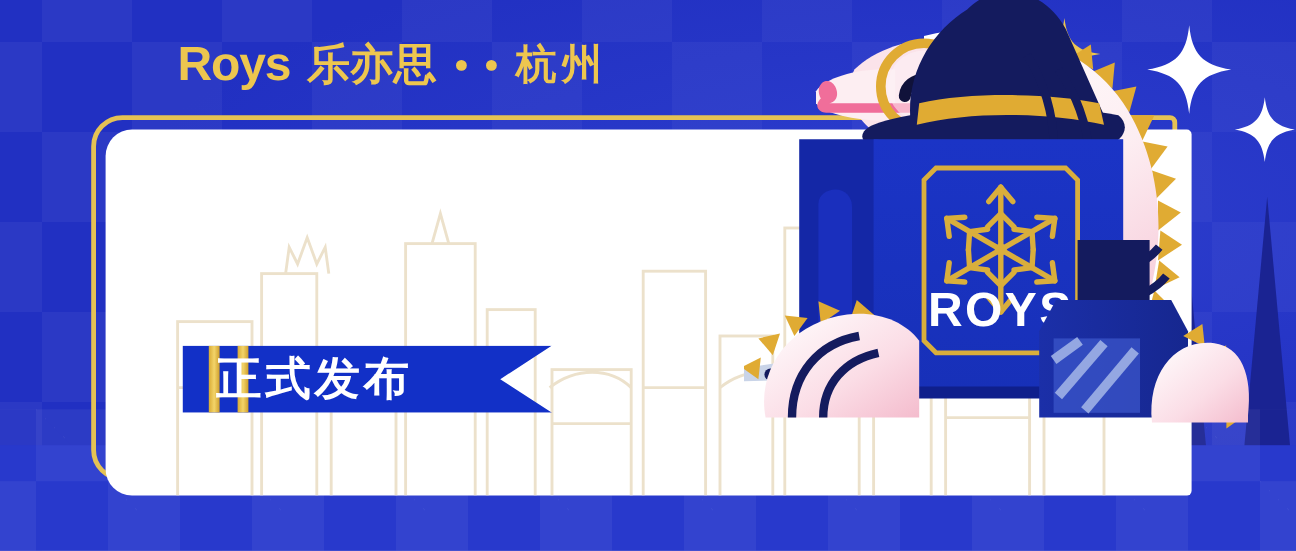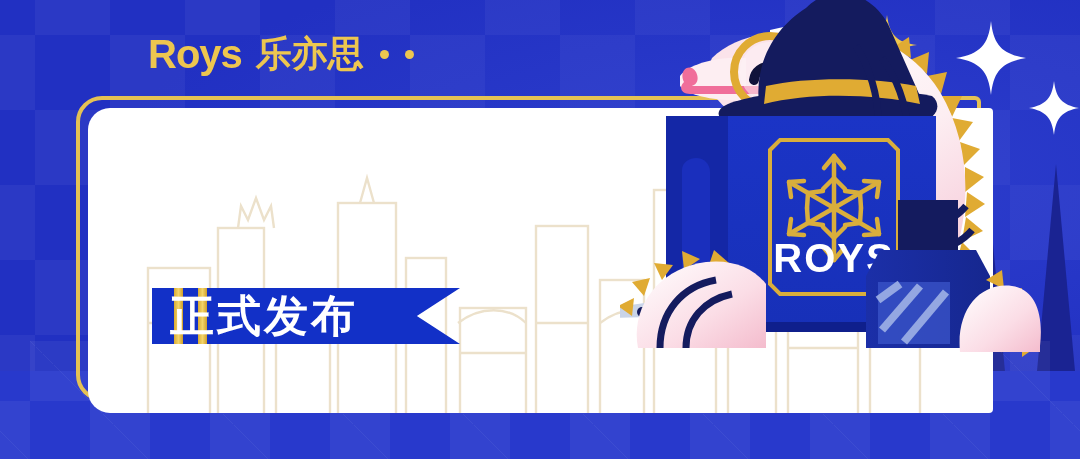--- a/index.html
+++ b/index.html
@@ -78,22 +78,22 @@
   .ribbon{
     position:absolute;left:152px;top:288px;width:308px;height:56px;
     background:#1230c7;
     -webkit-clip-path:polygon(0 0,100% 0,100% 100%,0 100%,0 100%);
             clip-path:polygon(0 0, 100% 0, 86% 50%, 100% 100%, 0 100%);
   }
   .ribbon .stripe{position:absolute;top:0;bottom:0;width:9px;background:linear-gradient(90deg,#d9ab35,#f3d469,#cf9f2c);}
   .ribbon .stripe.a{left:22px;}
   .ribbon .stripe.b{left:46px;}
   .ribbon-text{
-    position:absolute;left:170px;top:292px;
-    font-size:44px;font-weight:bold;color:#ffffff;letter-spacing:3px;
+    position:absolute;left:180px;top:292px;
+    font-size:38px;font-weight:bold;color:#ffffff;letter-spacing:3px;
     line-height:48px;white-space:nowrap;
   }
 
   
   .header{
     position:absolute;left:148px;top:34px;
     display:flex;align-items:center;gap:16px;
     color:#edc64f;
   }
   .brand-mark{
@@ -178,20 +178,21 @@
     <span class="stripe a"></span>
     <span class="stripe b"></span>
   </div>
   <div class="ribbon-text">正式发布</div>
 
   <div class="header">
     <span class="brand-mark">Roys</span>
     <span class="brand-cn">乐亦思</span>
     <span class="dot"></span>
     <span class="dot"></span>
+    <span class="city">杭州</span>
   </div>
 
   <div class="art">
     <svg width="460" height="459" viewBox="0 0 460 459">
       <defs>
         <linearGradient id="bodyG" x1="0" y1="0" x2="0.4" y2="1">
           <stop offset="0%" stop-color="#ffffff"></stop>
           <stop offset="55%" stop-color="#fdeef2"></stop>
           <stop offset="100%" stop-color="#f6c9d8"></stop>
         </linearGradient>

